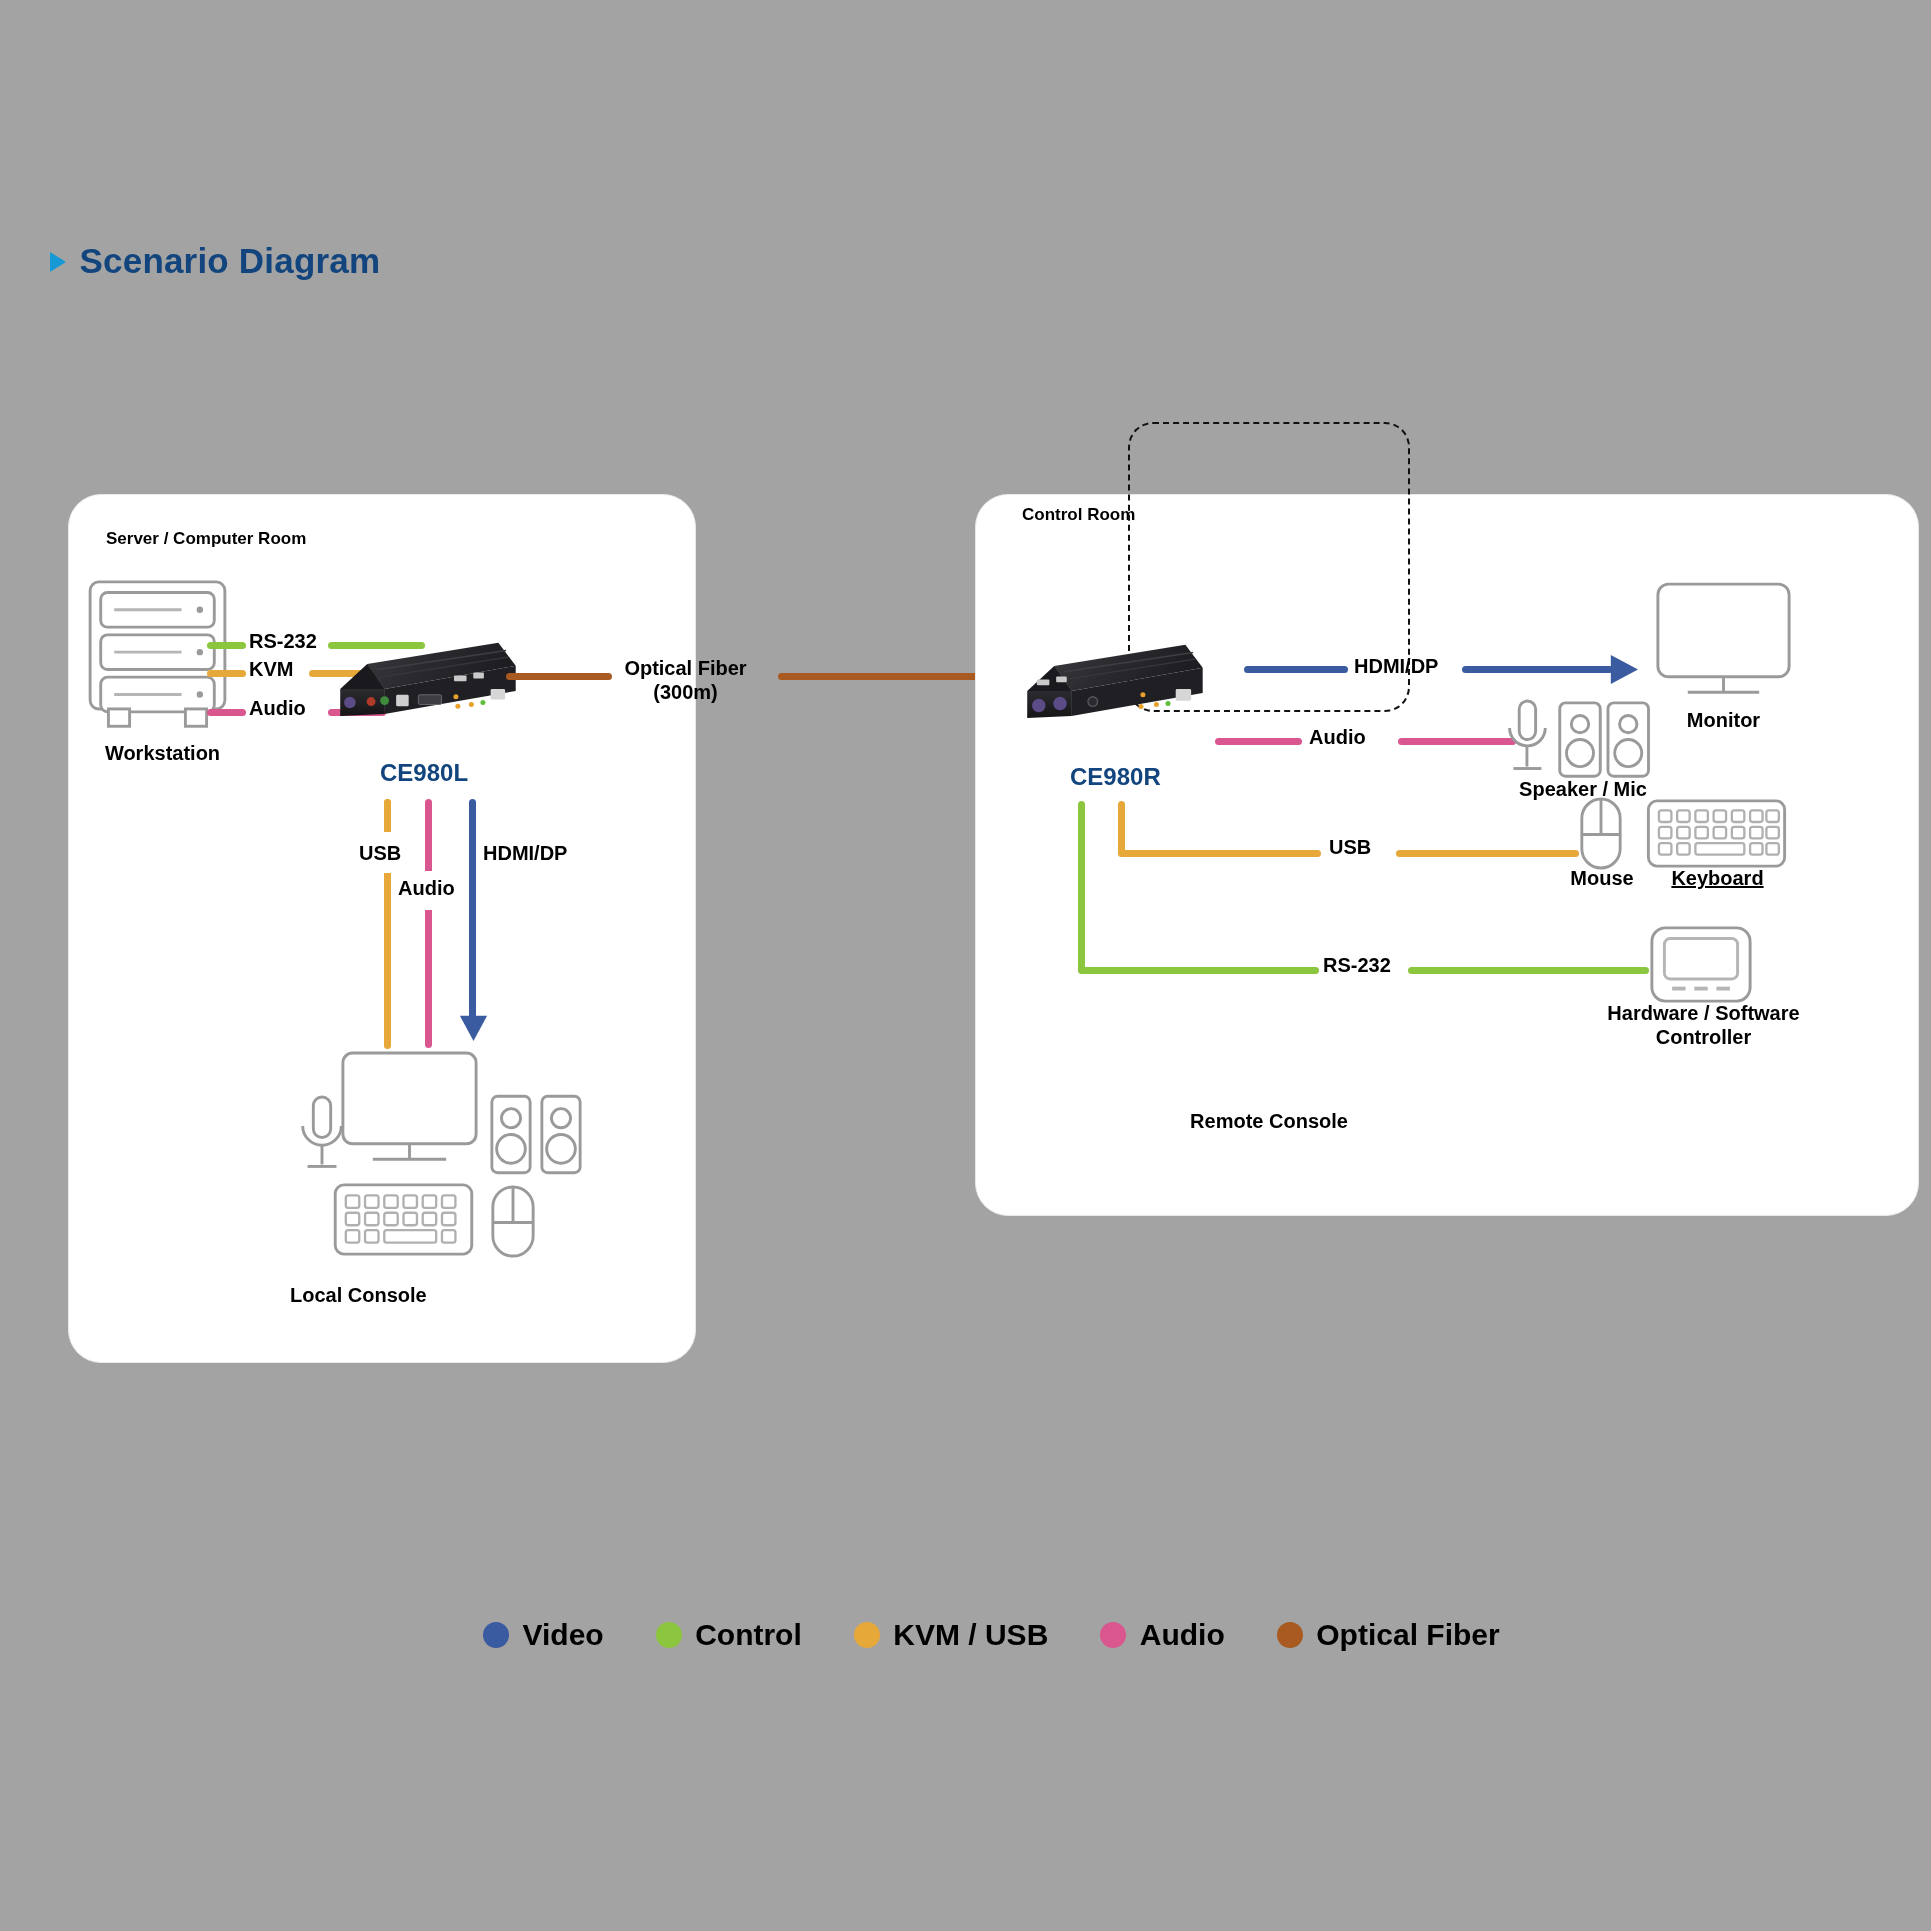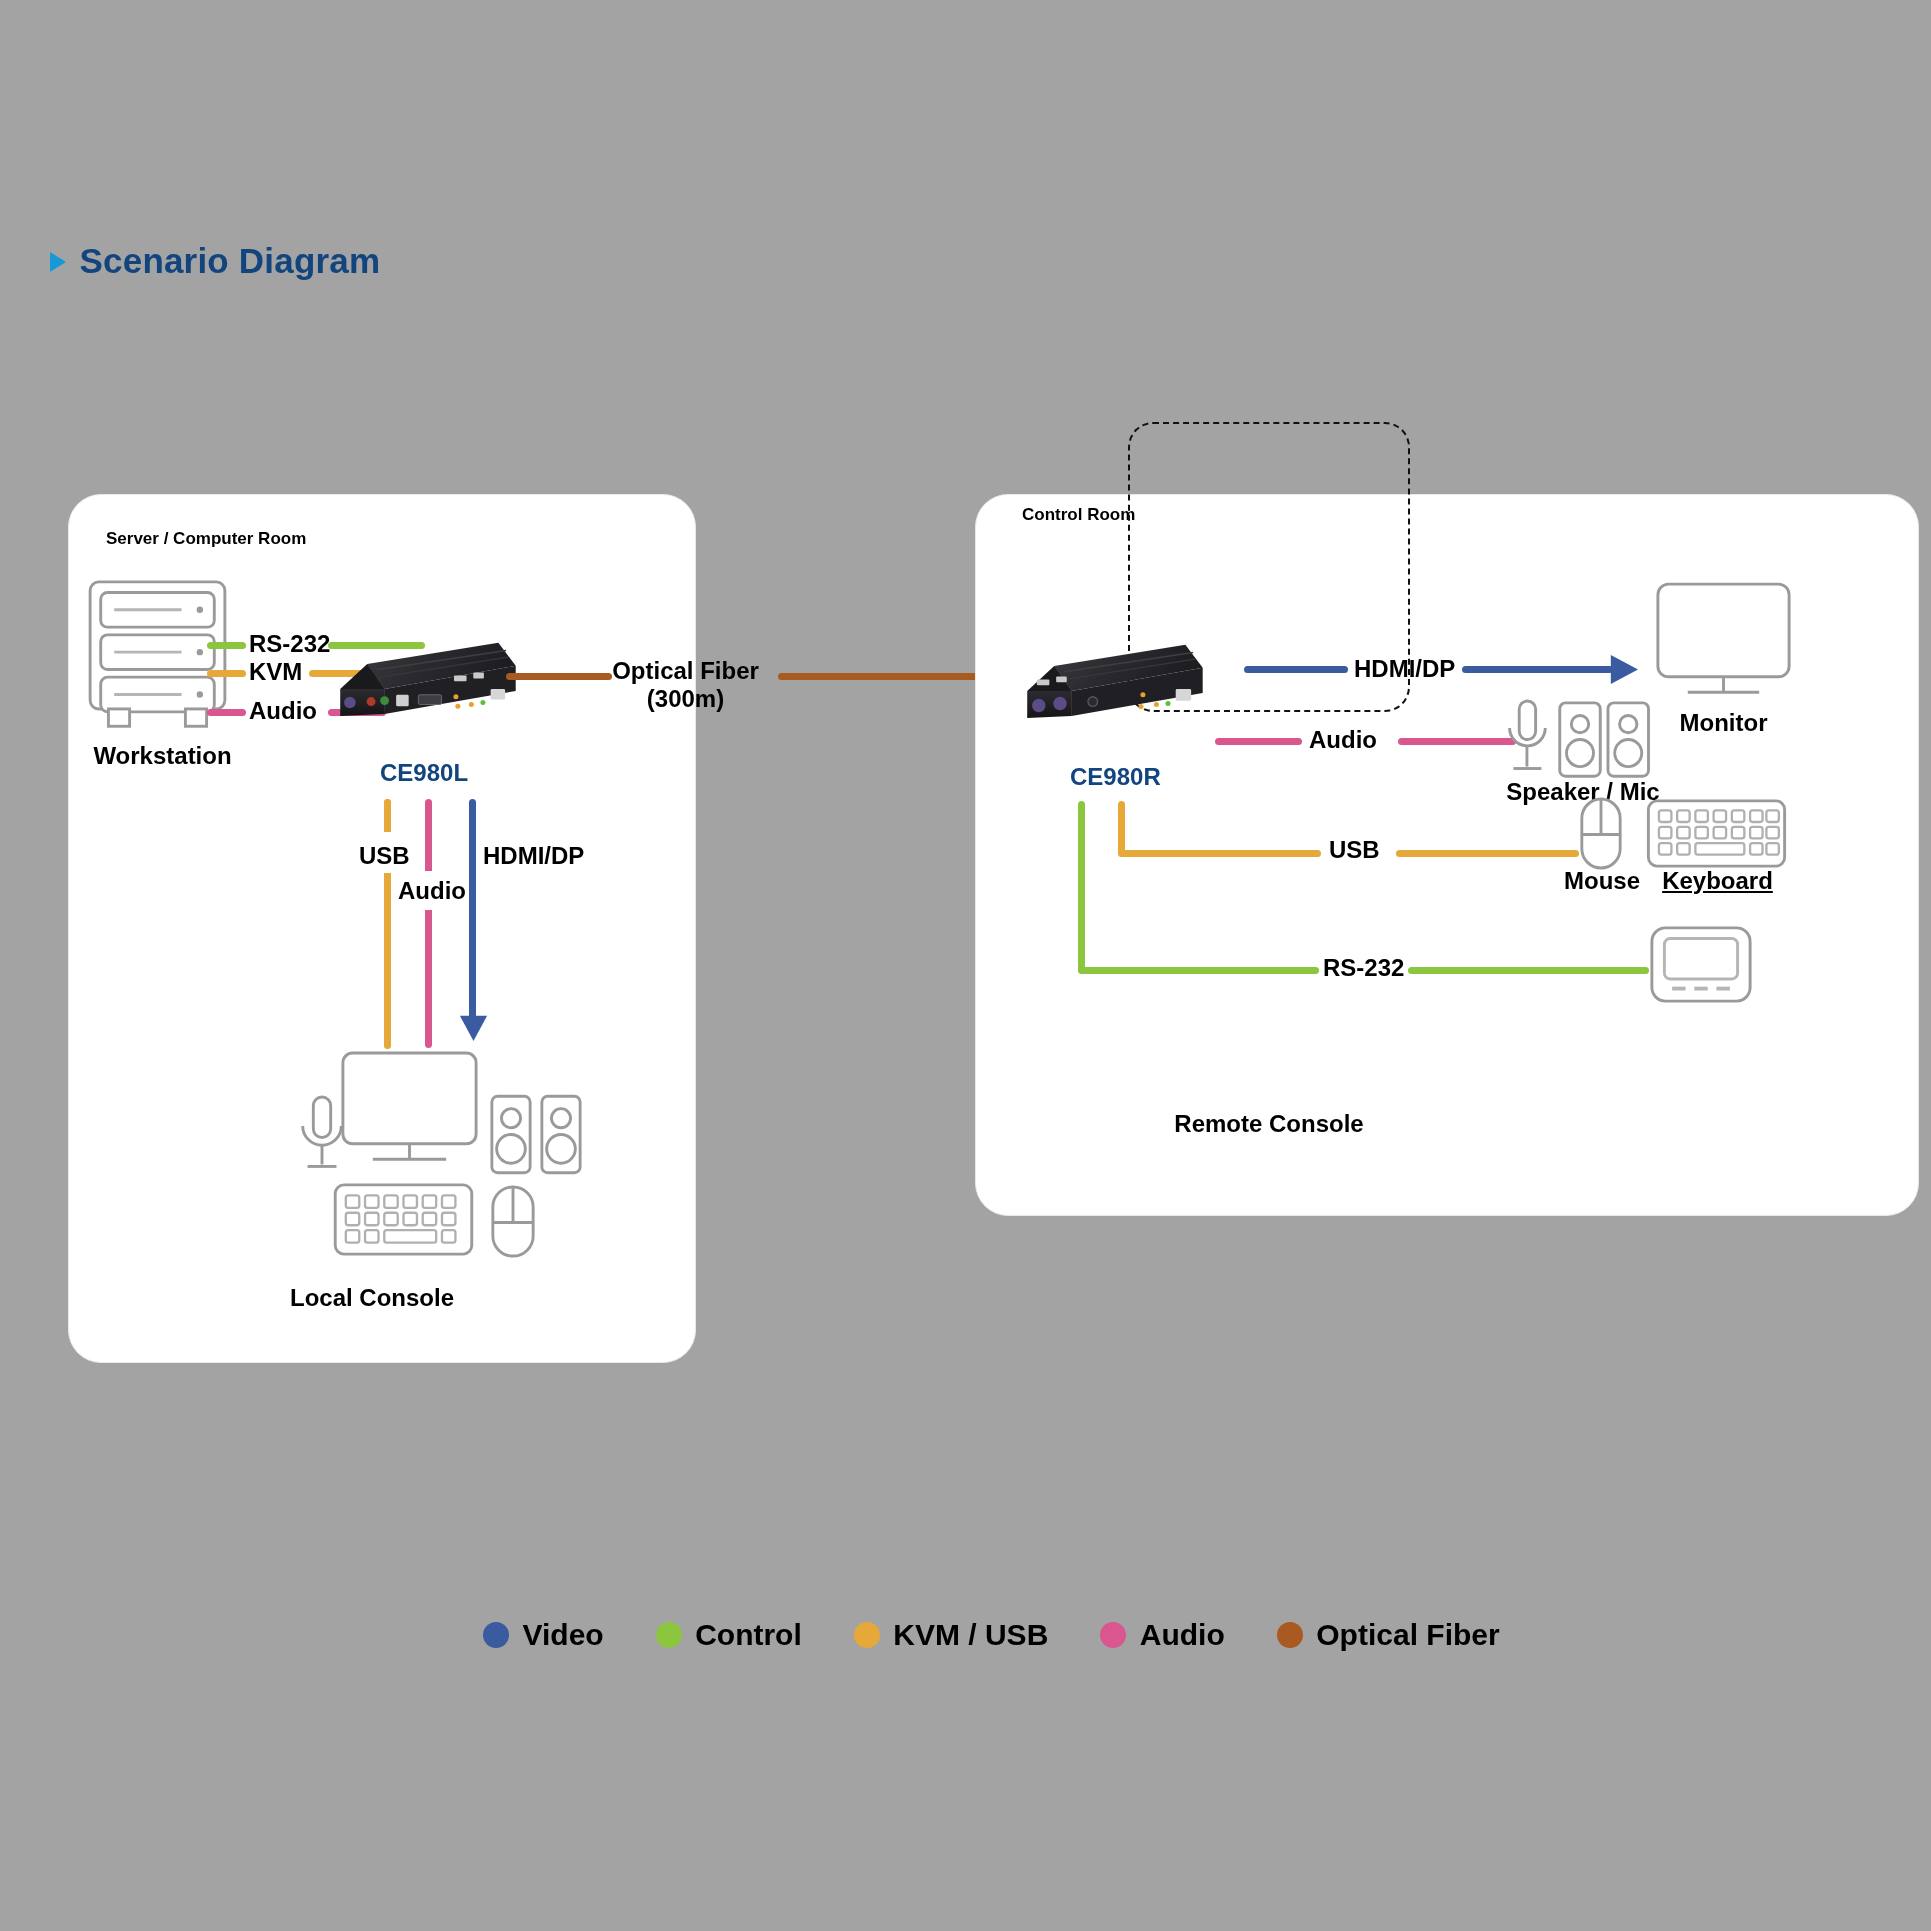--- a/index.html
+++ b/index.html
@@ -49,21 +49,21 @@
     position: absolute;
     font-size: 17px; font-weight: bold;
     color: #000000; white-space: nowrap;
   }
   #room-title-left  { left: 106px; top: 529px; }
   #room-title-right { left: 1022px; top: 505px; }
 
   
   .lbl {
     position: absolute;
-    font-size: 24px; font-weight: bold;
+    font-size: 20px; font-weight: bold;
     color: #000000;
     white-space: nowrap;
     line-height: 1.18;
   }
   .lbl.center { text-align: center; }
   .device-lbl {
     position: absolute;
     font-size: 24px; font-weight: bold;
     color: #12447e;
     white-space: nowrap;
@@ -403,20 +403,24 @@
 
   <div class="icon" style="left:1649px; top:925px;">
     <svg width="104" height="79" viewBox="0 0 108 82">
       <rect x="3" y="3" width="102" height="76" rx="14" ry="14" fill="#fff" stroke="#9a9a9a" stroke-width="3"></rect>
       <rect x="16" y="14" width="76" height="42" rx="6" ry="6" fill="#fff" stroke="#b5b5b5" stroke-width="3"></rect>
       <line x1="24" y1="66" x2="38" y2="66" stroke="#b5b5b5" stroke-width="4"></line>
       <line x1="47" y1="66" x2="61" y2="66" stroke="#b5b5b5" stroke-width="4"></line>
       <line x1="70" y1="66" x2="84" y2="66" stroke="#b5b5b5" stroke-width="4"></line>
     </svg>
   </div>
+  <div class="lbl center" style="left:1554px; top:1002px; width:299px; text-align:center;">
+    <div>Hardware / Software</div>
+    <div>Controller</div>
+  </div>
 
   <div id="legend">
     <div class="legend-item">
       <div class="legend-dot" style="background:#3a5ba0"></div>
       <div class="legend-label">Video</div>
     </div>
     <div class="legend-item">
       <div class="legend-dot" style="background:#8cc63e"></div>
       <div class="legend-label">Control</div>
     </div>

